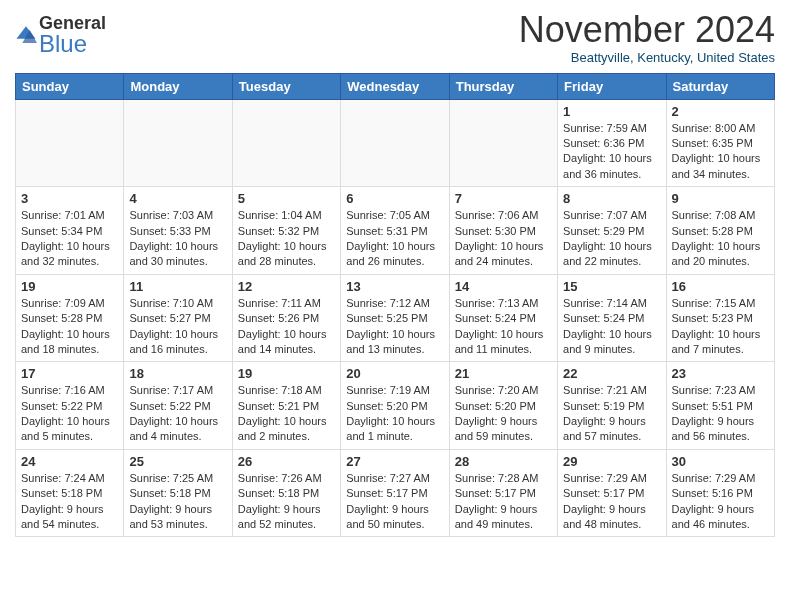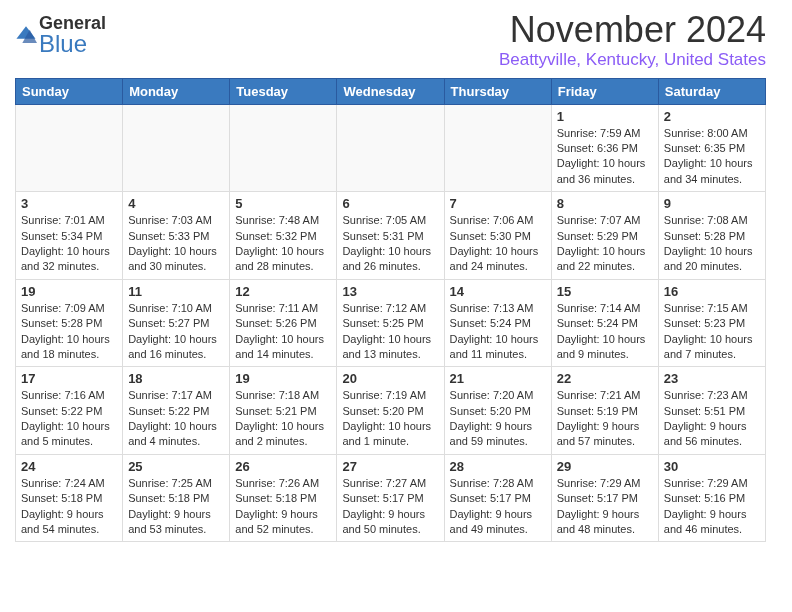--- a/index.html
+++ b/index.html
@@ -6,21 +6,21 @@
     body {
       font-family: Arial, sans-serif;
       background: #fff;
       width: 792px;
       min-height: 612px;
       padding: 0;
     }
     .page {
       width: 792px;
       background: #fff;
-      padding: 10px 26px 15px 15px;
+      padding: 10px 17px 15px 15px;
     }
     .header {
       display: flex;
       align-items: flex-start;
       justify-content: space-between;
       margin-bottom: 8px;
     }
     .logo-area {
       display: flex;
       align-items: center;
@@ -50,22 +50,22 @@
       text-align: right;
     }
     .month-title {
       font-size: 36px;
       font-weight: normal;
       color: #333;
       line-height: 1.1;
       margin-left: 46px;
     }
     .location {
-      font-size: 17px;
-      color: #8b5cf6;
+      font-size: 13px;
+      color: #0c4a6e;
       margin-left: 36px;
     }
     .calendar-table {
       width: 100%;
       border-collapse: collapse;
       font-size: 11px;
     }
     .calendar-table th {
       background-color: #3a7abf;
       color: #fff;
@@ -165,21 +165,21 @@
           </td>
           <td>
             <span class="day-number">4</span>
             <div class="day-info">Sunrise: 7:03 AM
 Sunset: 5:33 PM
 Daylight: 10 hours
 and 30 minutes.</div>
           </td>
           <td>
             <span class="day-number">5</span>
-            <div class="day-info">Sunrise: 7:48 AM
+            <div class="day-info">Sunrise: 1:04 AM
 Sunset: 5:32 PM
 Daylight: 10 hours
 and 28 minutes.</div>
           </td>
           <td>
             <span class="day-number">6</span>
             <div class="day-info">Sunrise: 7:05 AM
 Sunset: 5:31 PM
 Daylight: 10 hours
 and 26 minutes.</div>

